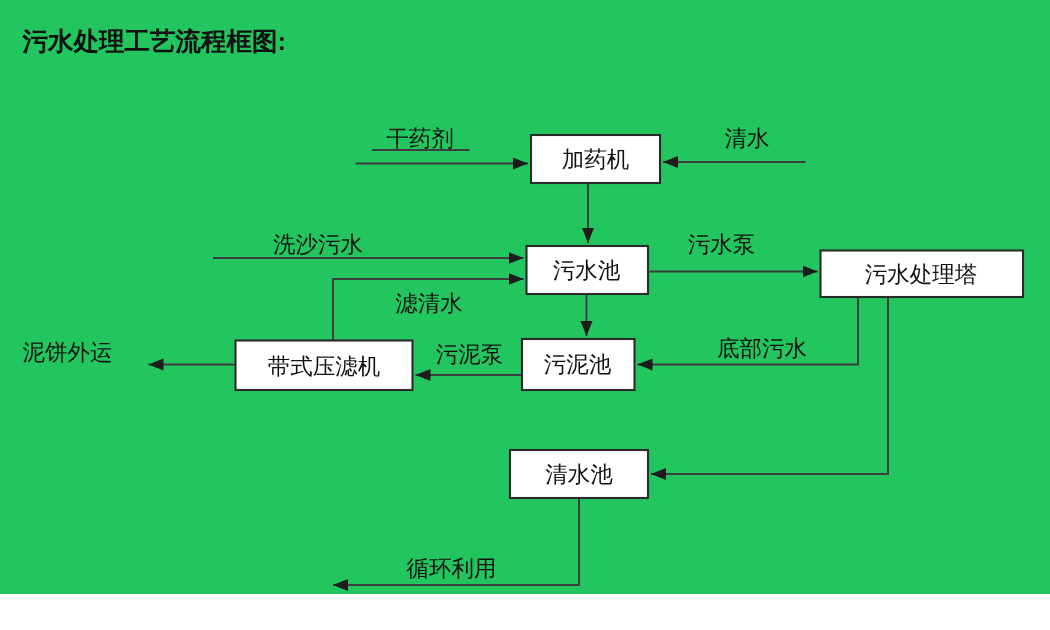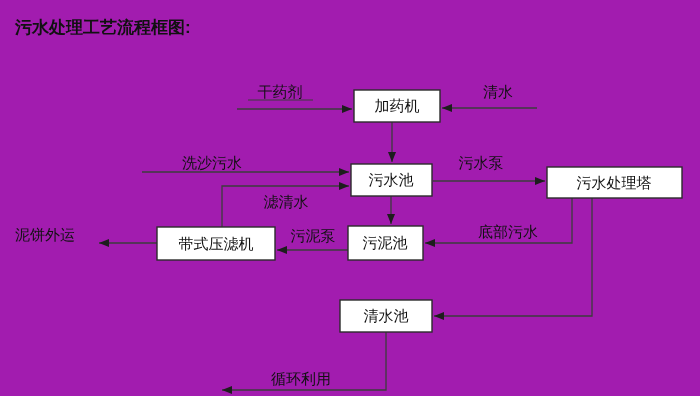--- a/index.html
+++ b/index.html
@@ -5,21 +5,21 @@
   html, body {
     margin: 0;
     padding: 0;
     background: #ffffff;
     font-family: "Liberation Sans", "DejaVu Sans", sans-serif;
   }
   #page {
     position: relative;
     width: 700px;
     height: 396px;
-    background: #a21caf;
+    background: #22c55e;
     overflow: hidden;
     text-decoration: underline;
   }
   svg text {
     fill: #111111;
     font-family: "Liberation Sans", "DejaVu Sans", sans-serif;
     font-size: 15px;
   }
   svg text.title {
     font-size: 17px;

